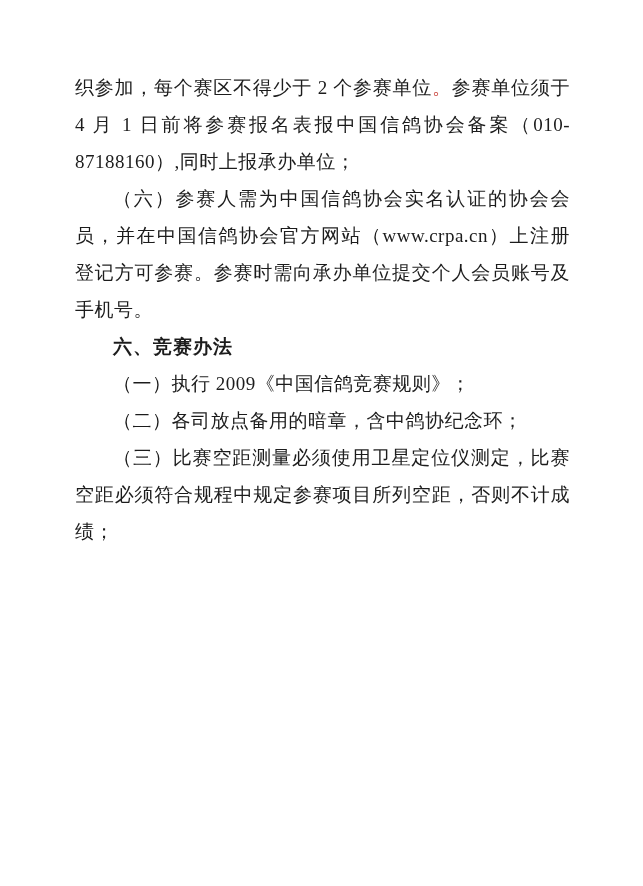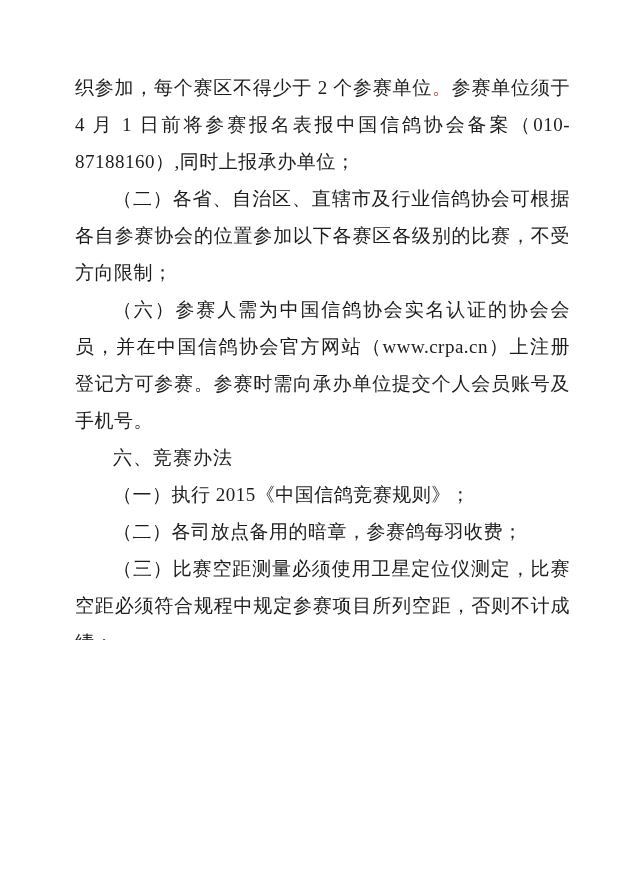--- a/index.html
+++ b/index.html
@@ -33,21 +33,21 @@
   .para.indent {
     text-indent: 2em;
   }
   .red-mark {
     color: #c63a33;
   }
   .section-heading {
     margin: 0;
     font-size: 19px;
     line-height: 37px;
-    font-weight: normal;
+    font-weight: bold;
     text-indent: 2em;
     font-family: "Liberation Sans", "DejaVu Sans", sans-serif;
     letter-spacing: 1px;
   }
   .watermark {
     position: absolute;
     top: 779px;
     right: 2px;
     z-index: 2;
     display: flex;
@@ -74,32 +74,31 @@
   }
 </style>
 </head>
 <body>
 
 <div class="page">
   <div class="content">
 
     <p class="para"><span>织参加，每个赛区不得少于 2 个参赛单位</span><span class="red-mark">。</span><span>参赛单位须于 4 月 1 日前将参赛报名表报中国信鸽协会备案（010-87188160）,同时上报承办单位；</span></p>
 
-    <p class="para indent">（二）各省、自治区、直辖市及行业信鸽协会可根据各自参赛协会的位置参加以下各赛区各级别的比赛，不受方向限制；</p>
 
 
 
 
     <p class="para indent">（六）参赛人需为中国信鸽协会实名认证的协会会员，并在中国信鸽协会官方网站（www.crpa.cn）上注册登记方可参赛。参赛时需向承办单位提交个人会员账号及手机号。</p>
 
     <p class="section-heading">六、竞赛办法</p>
 
-    <p class="para indent">（一）执行 2015《中国信鸽竞赛规则》；</p>
+    <p class="para indent">（一）执行 2009《中国信鸽竞赛规则》；</p>
 
-    <p class="para indent">（二）各司放点备用的暗章，参赛鸽每羽收费；</p>
+    <p class="para indent">（二）各司放点备用的暗章，含中鸽协纪念环；</p>
 
     <p class="para indent">（三）比赛空距测量必须使用卫星定位仪测定，比赛空距必须符合规程中规定参赛项目所列空距，否则不计成绩；</p>
 
   </div>
 
   <div class="watermark">
     <div class="watermark-title">中国信鸽协会</div>
     <div class="watermark-url">www.crpa.cn</div>
   </div>
 </div>

